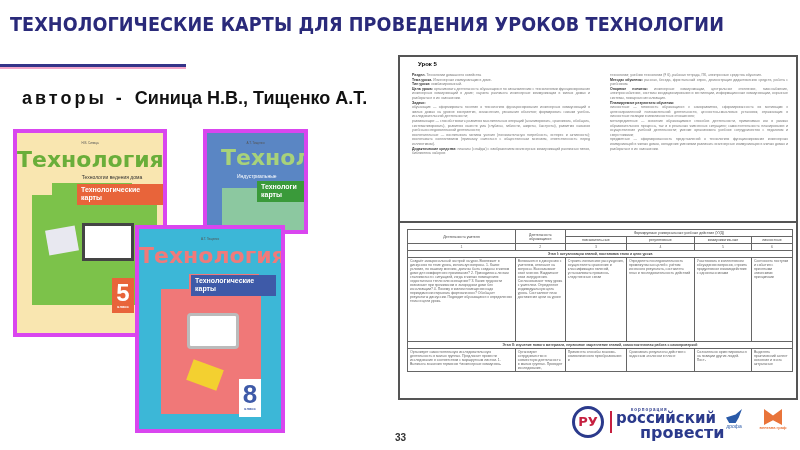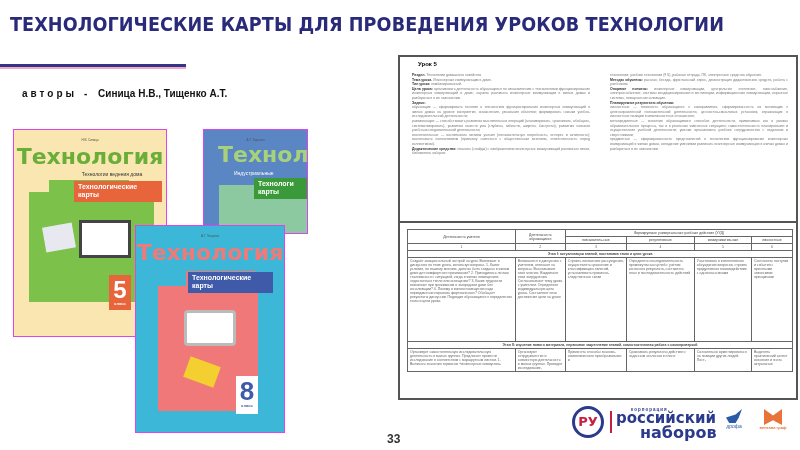--- a/index.html
+++ b/index.html
@@ -1,24 +1,24 @@
 <!DOCTYPE html>
 <html><head>
 <meta charset="utf-8">
 <style>
   * { box-sizing: border-box; margin: 0; padding: 0; }
   body { width: 800px; height: 450px; background: #ffffff; position: relative; overflow: hidden; font-family: "Liberation Sans", sans-serif; }
   .slide-title { position: absolute; left: 10px; top: 12px; font-size: 20px; font-weight: bold; color: #2a2a7a; letter-spacing: 0.1px; white-space: nowrap; font-family: "DejaVu Sans", sans-serif; transform: scaleX(0.88); transform-origin: left; }
   .rule { position: absolute; left: 0; top: 64px; width: 186px; height: 5px; background: #343489; border-bottom: 2px solid #f2a6c8; }
-  .authors { position: absolute; left: 22px; top: 88px; font-size: 10px; font-weight: bold; color: #111; white-space: nowrap; }
+  .authors { position: absolute; left: 22px; top: 88px; font-size: 18px; font-weight: bold; color: #111; white-space: nowrap; }
   .authors .lbl { letter-spacing: 3px; }
   .authors .dash { margin: 0 8px 0 4px; }
 
   
-  .book { position: absolute; border: 1px solid #d946ef; overflow: hidden; }
+  .book { position: absolute; border: 4px solid #d946ef; overflow: hidden; }
   .book .author { position: absolute; font-size: 3px; color: #555; width: 100%; text-align: center; }
   .book .btitle { position: absolute; font-weight: bold; font-family: "DejaVu Sans", sans-serif; width: 100%; text-align: center; }
   .book .sub { position: absolute; font-size: 5px; color: #333; width: 100%; text-align: center; }
   .book .band { position: absolute; color: #fff; font-weight: bold; font-size: 7px; padding: 2px 4px; line-height: 1.2; }
   .book .grade { position: absolute; color: #fff; font-weight: bold; text-align: center; line-height: 1; }
   .book .grade small { display: block; font-size: 4px; }
   .shape { position: absolute; }
   .screen { position: absolute; background: #fff; border: 3px solid #444; }
 
   .book5 { left: 13px; top: 129px; width: 154px; height: 208px; background: #f9e6b0; }
@@ -30,21 +30,21 @@
   .doc .lesson { position: absolute; left: 18px; top: 4px; font-size: 6px; font-weight: bold; }
   .doc .col { position: absolute; top: 14px; width: 178px; font-size: 3.5px; line-height: 4.6px; color: #777; text-align: justify; }
   .doc .col b { color: #333; }
   .doc .sep { position: absolute; left: 0; right: 0; top: 164px; border-top: 2px solid #555; }
   table.utd { position: absolute; left: 7px; top: 172px; width: 386px; border-collapse: collapse; font-size: 3.5px; color: #666; }
   table.utd td, table.utd th { border: 1px solid #666; padding: 1px 2px; vertical-align: top; font-weight: normal; }
   table.utd th { text-align: center; vertical-align: middle; color: #444; }
   table.utd .stage td { text-align: center; font-weight: bold; color: #444; }
   table.utd .nums td { text-align: center; }
 
-  .page-num { position: absolute; left: 387px; top: 432px; font-size: 12px; font-weight: bold; color: #333; }
+  .page-num { position: absolute; left: 395px; top: 432px; font-size: 10px; font-weight: bold; color: #333; }
 
   .logo-ru { position: absolute; left: 572px; top: 406px; width: 32px; height: 32px; border: 3px solid #2b3a8c; border-radius: 50%; color: #c62040; font-size: 13px; font-weight: bold; text-align: center; line-height: 26px; font-family: "DejaVu Sans", sans-serif; }
   .logo-bar { position: absolute; left: 610px; top: 411px; width: 2px; height: 22px; background: #c62040; }
   .logo-corp { position: absolute; left: 631px; top: 407px; font-size: 4.5px; letter-spacing: 1px; color: #2b3a8c; font-weight: bold; }
   .logo-line1 { position: absolute; left: 616px; top: 410px; font-size: 15px; font-weight: bold; color: #2b3a8c; line-height: 16px; font-family: "DejaVu Sans", sans-serif; }
   .logo-line2 { position: absolute; left: 640px; top: 425px; font-size: 16px; font-weight: bold; color: #2b3a8c; line-height: 16px; font-family: "DejaVu Sans", sans-serif; }
   .drofa { position: absolute; left: 722px; top: 409px; width: 24px; height: 30px; text-align: center; }
   .drofa .bird { width: 16px; height: 14px; margin: 0 auto; background: #2a5aa8; clip-path: polygon(0 60%, 60% 40%, 100% 0, 80% 60%, 60% 100%, 20% 100%); }
   .drofa .txt { font-size: 5px; color: #2a5aa8; }
   .vg { position: absolute; left: 758px; top: 409px; width: 30px; height: 30px; text-align: center; }
@@ -171,21 +171,21 @@
   </tbody>
     </table>
 </div>
 
 <div class="page-num">33</div>
 
 <div class="logo-ru">РУ</div>
 <div class="logo-bar"></div>
 <div class="logo-corp">корпорация</div>
 <div class="logo-line1">российский</div>
-<div class="logo-line2">наборов</div>
+<div class="logo-line2">провести</div>
 <div class="drofa">
   <div class="bird"></div>
   <div class="txt">дрофа</div>
 </div>
 <div class="vg">
   <div class="m"></div>
   <div class="txt">вентана граф</div>
 </div>
 
 </body></html>

